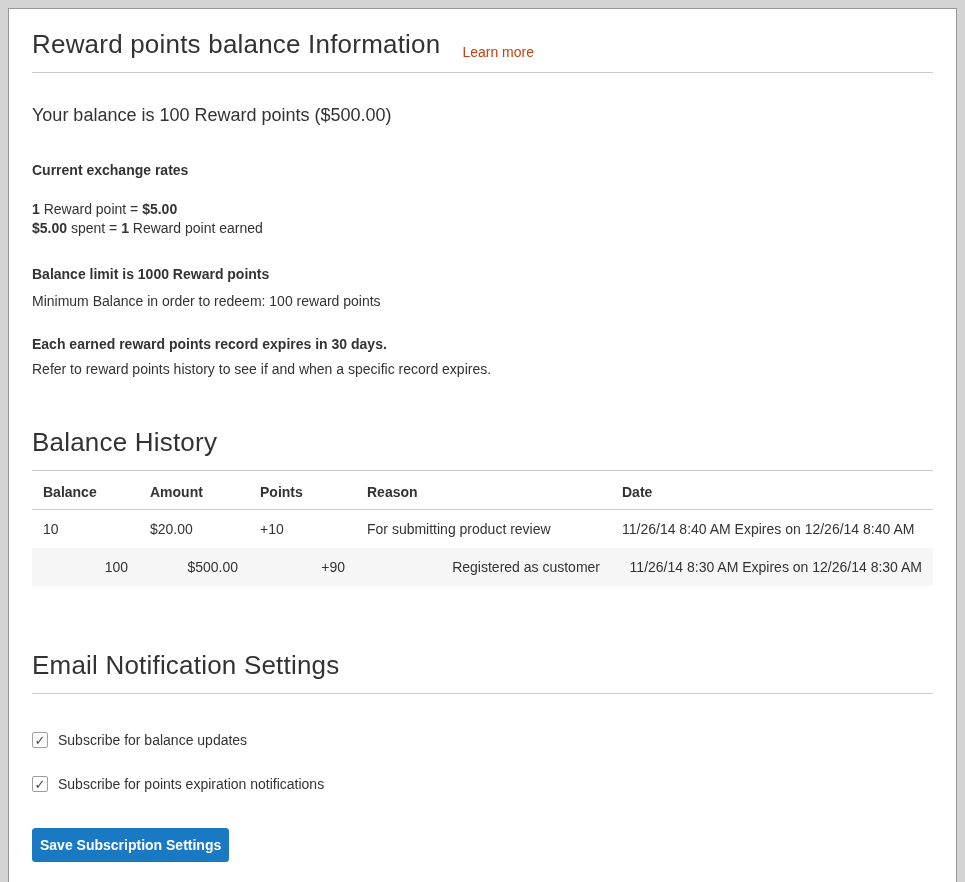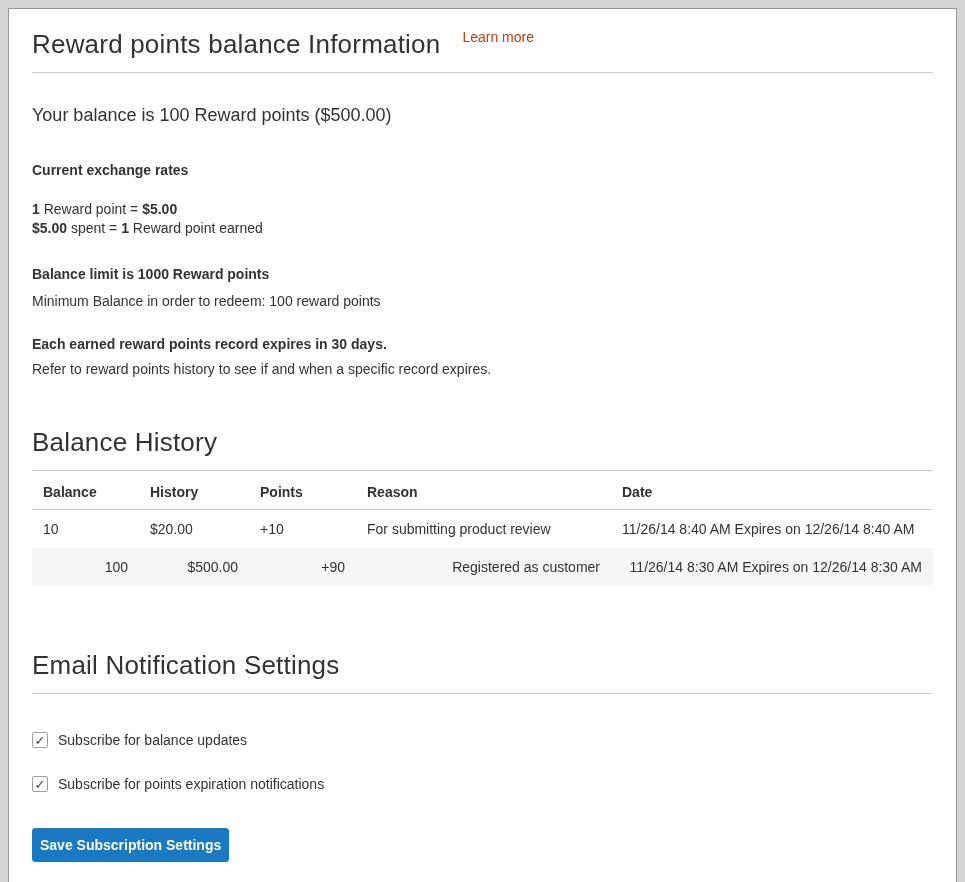--- a/index.html
+++ b/index.html
@@ -13,21 +13,21 @@
   .card {
     width: 949px;
     min-height: 866px;
     margin: 8px auto;
     background: #ffffff;
     border: 1px solid #979797;
     padding: 20px 23px 36px 23px;
   }
   .title-row {
     display: flex;
-    align-items: flex-start;
+    align-items: flex-end;
     gap: 22px;
   }
   .page-title {
     margin: 0;
     font-size: 26px;
     font-weight: 400;
     color: #333;
     letter-spacing: 0.2px;
   }
   .link {
@@ -161,21 +161,21 @@
     <colgroup>
       <col class="col-balance">
         <col class="col-amount">
         <col class="col-points">
         <col class="col-reason">
         <col>
     </colgroup>
     <thead>
       <tr>
         <th>Balance</th>
-        <th>History</th>
+        <th>Amount</th>
         <th>Points</th>
         <th>Reason</th>
         <th>Date</th>
       </tr>
     </thead>
     <tbody>
       <tr>
         <td>10</td>
         <td>$20.00</td>
         <td>+10</td>

